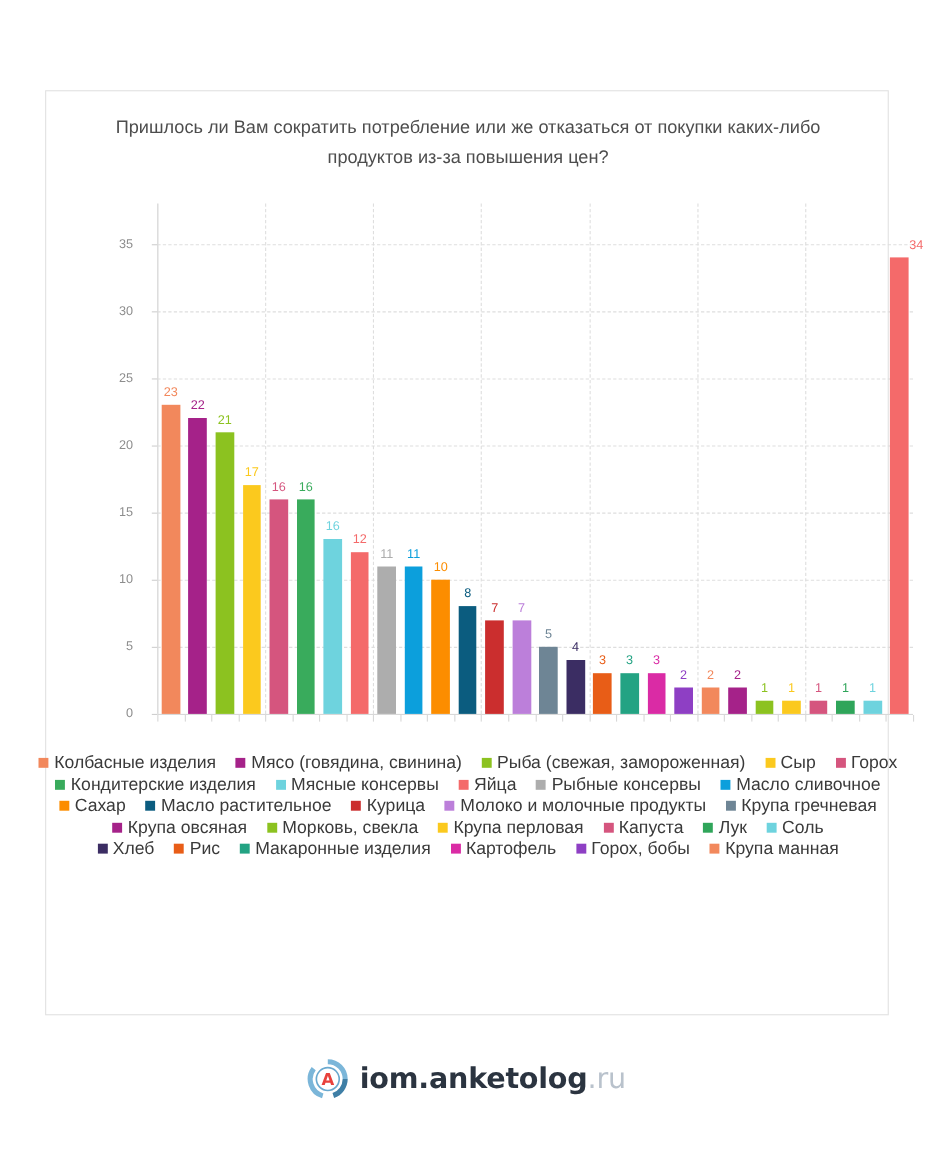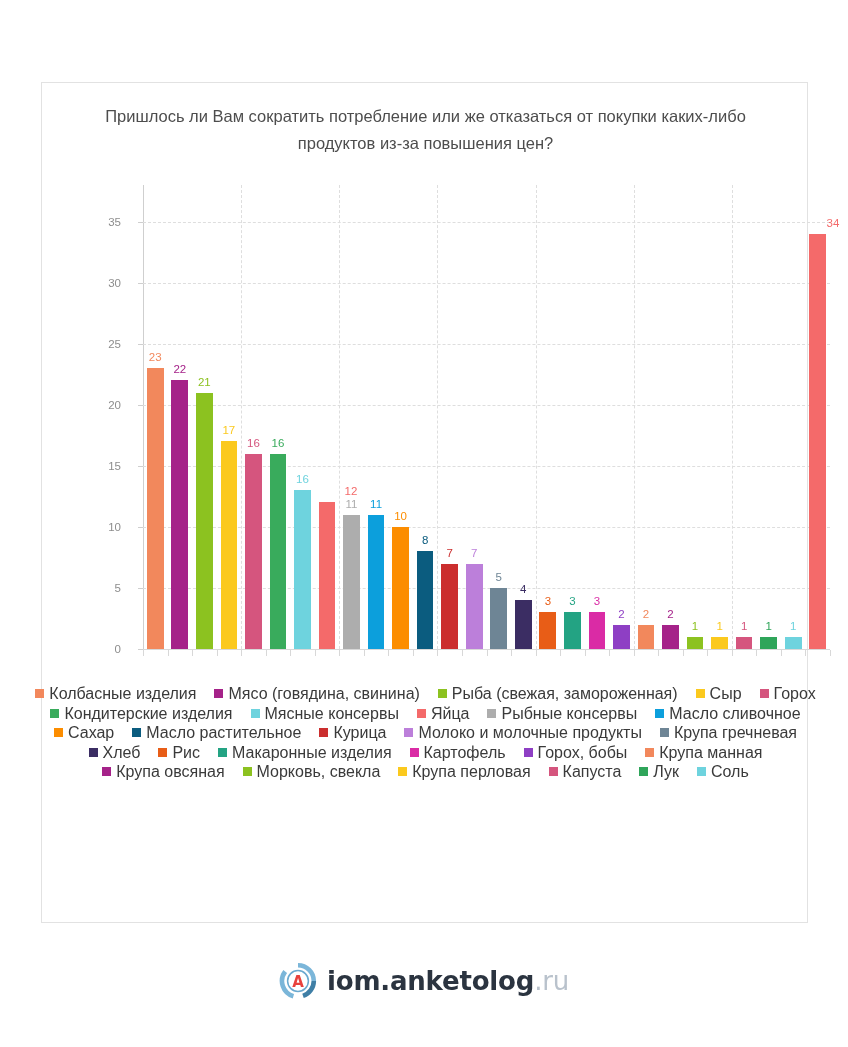--- a/index.html
+++ b/index.html
@@ -226,21 +226,21 @@
           <div class="bar" title="Фрукты: 16" style="left: 102.069px; width: 16.6843px; height: 195.368px; background: rgb(213, 85, 126);"></div>
           <div class="bar-label" style="left: 110.411px; top: 251.632px; color: rgb(213, 85, 126);">16</div>
           <div class="xtick-mark" style="left: 98.1429px;"></div>
           <div class="bar" title="Кондитерские изделия: 16" style="left: 126.604px; width: 16.6843px; height: 195.368px; background: rgb(57, 171, 92);"></div>
           <div class="bar-label" style="left: 134.946px; top: 251.632px; color: rgb(57, 171, 92);">16</div>
           <div class="xtick-mark" style="left: 122.679px;"></div>
           <div class="bar" title="Мясные консервы: 13" style="left: 151.14px; width: 16.6843px; height: 158.737px; background: rgb(110, 211, 222);"></div>
           <div class="bar-label" style="left: 159.482px; top: 288.263px; color: rgb(110, 211, 222);">16</div>
           <div class="xtick-mark" style="left: 147.214px;"></div>
           <div class="bar" title="Яйца: 12" style="left: 175.676px; width: 16.6843px; height: 146.526px; background: rgb(244, 106, 106);"></div>
-          <div class="bar-label" style="left: 184.018px; top: 300.474px; color: rgb(244, 106, 106); margin-left: 24px;">12</div>
+          <div class="bar-label" style="left: 184.018px; top: 300.474px; color: rgb(244, 106, 106);">12</div>
           <div class="xtick-mark" style="left: 171.75px;"></div>
           <div class="bar" title="Рыбные консервы: 11" style="left: 200.211px; width: 16.6843px; height: 134.316px; background: rgb(173, 173, 173);"></div>
           <div class="bar-label" style="left: 208.554px; top: 312.684px; color: rgb(173, 173, 173);">11</div>
           <div class="xtick-mark" style="left: 196.286px;"></div>
           <div class="bar" title="Масло сливочное: 11" style="left: 224.747px; width: 16.6843px; height: 134.316px; background: rgb(12, 159, 220);"></div>
           <div class="bar-label" style="left: 233.089px; top: 312.684px; color: rgb(12, 159, 220);">11</div>
           <div class="xtick-mark" style="left: 220.821px;"></div>
           <div class="bar" title="Сахар: 10" style="left: 249.283px; width: 16.6843px; height: 122.105px; background: rgb(252, 141, 0);"></div>
           <div class="bar-label" style="left: 257.625px; top: 324.895px; color: rgb(252, 141, 0);">10</div>
           <div class="xtick-mark" style="left: 245.357px;"></div>
@@ -361,20 +361,46 @@
             <span class="legend-swatch" style="background: rgb(188, 127, 218);"></span>
             <span class="legend-text">Молоко и молочные продукты</span>
           </div>
           <div class="legend-item">
             <span class="legend-swatch" style="background: rgb(110, 133, 149);"></span>
             <span class="legend-text">Крупа гречневая</span>
           </div>
         </div>
         <div class="legend-row">
           <div class="legend-item">
+            <span class="legend-swatch" style="background: rgb(165, 34, 137);"></span>
+            <span class="legend-text">Крупа овсяная</span>
+          </div>
+          <div class="legend-item">
+            <span class="legend-swatch" style="background: rgb(140, 194, 32);"></span>
+            <span class="legend-text">Морковь, свекла</span>
+          </div>
+          <div class="legend-item">
+            <span class="legend-swatch" style="background: rgb(251, 201, 30);"></span>
+            <span class="legend-text">Крупа перловая</span>
+          </div>
+          <div class="legend-item">
+            <span class="legend-swatch" style="background: rgb(213, 85, 126);"></span>
+            <span class="legend-text">Капуста</span>
+          </div>
+          <div class="legend-item">
+            <span class="legend-swatch" style="background: rgb(47, 165, 90);"></span>
+            <span class="legend-text">Лук</span>
+          </div>
+          <div class="legend-item">
+            <span class="legend-swatch" style="background: rgb(110, 211, 222);"></span>
+            <span class="legend-text">Соль</span>
+          </div>
+        </div>
+        <div class="legend-row">
+          <div class="legend-item">
             <span class="legend-swatch" style="background: rgb(59, 45, 99);"></span>
             <span class="legend-text">Хлеб</span>
           </div>
           <div class="legend-item">
             <span class="legend-swatch" style="background: rgb(232, 93, 23);"></span>
             <span class="legend-text">Рис</span>
           </div>
           <div class="legend-item">
             <span class="legend-swatch" style="background: rgb(35, 163, 131);"></span>
             <span class="legend-text">Макаронные изделия</span>
@@ -383,46 +409,20 @@
             <span class="legend-swatch" style="background: rgb(218, 43, 165);"></span>
             <span class="legend-text">Картофель</span>
           </div>
           <div class="legend-item">
             <span class="legend-swatch" style="background: rgb(142, 63, 196);"></span>
             <span class="legend-text">Горох, бобы</span>
           </div>
           <div class="legend-item">
             <span class="legend-swatch" style="background: rgb(242, 136, 92);"></span>
             <span class="legend-text">Крупа манная</span>
-          </div>
-        </div>
-        <div class="legend-row">
-          <div class="legend-item">
-            <span class="legend-swatch" style="background: rgb(165, 34, 137);"></span>
-            <span class="legend-text">Крупа овсяная</span>
-          </div>
-          <div class="legend-item">
-            <span class="legend-swatch" style="background: rgb(140, 194, 32);"></span>
-            <span class="legend-text">Морковь, свекла</span>
-          </div>
-          <div class="legend-item">
-            <span class="legend-swatch" style="background: rgb(251, 201, 30);"></span>
-            <span class="legend-text">Крупа перловая</span>
-          </div>
-          <div class="legend-item">
-            <span class="legend-swatch" style="background: rgb(213, 85, 126);"></span>
-            <span class="legend-text">Капуста</span>
-          </div>
-          <div class="legend-item">
-            <span class="legend-swatch" style="background: rgb(47, 165, 90);"></span>
-            <span class="legend-text">Лук</span>
-          </div>
-          <div class="legend-item">
-            <span class="legend-swatch" style="background: rgb(110, 211, 222);"></span>
-            <span class="legend-text">Соль</span>
           </div>
         </div>
       </div>
 
 
   </div>
 
   <div class="logo">
     <div class="logo-mark">
       <svg width="38" height="38" viewBox="0 0 38 38" aria-hidden="true">

